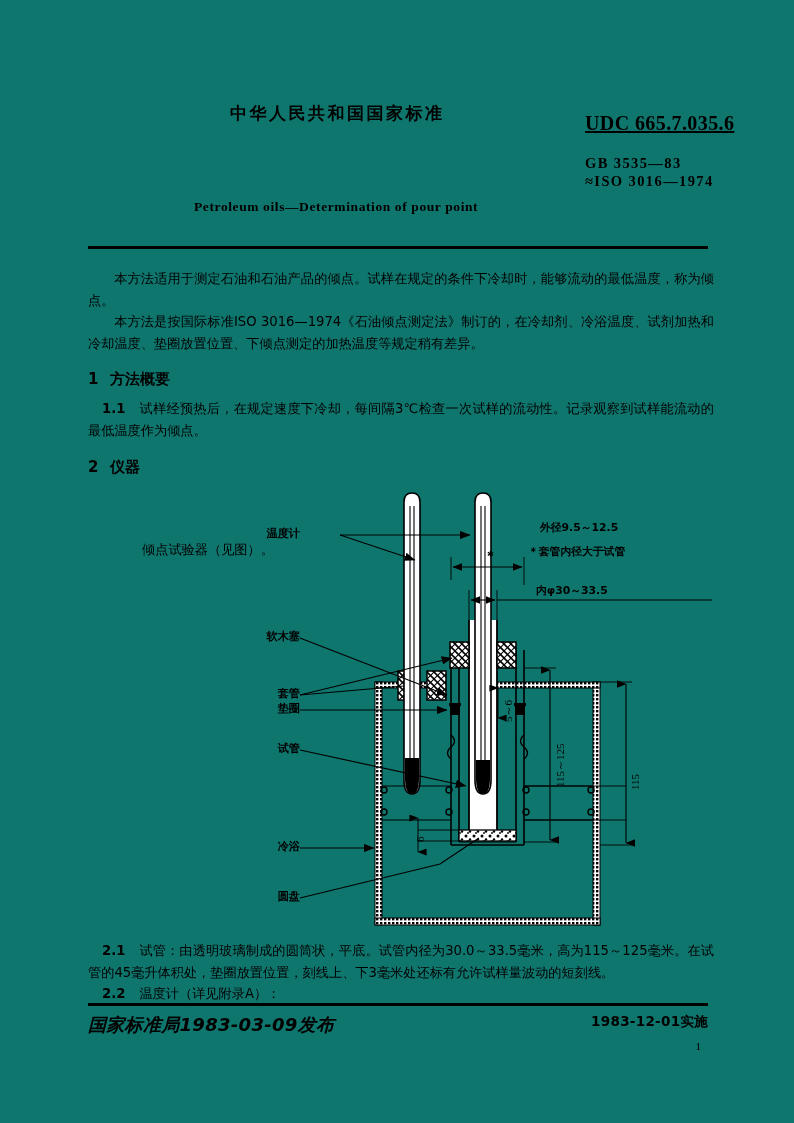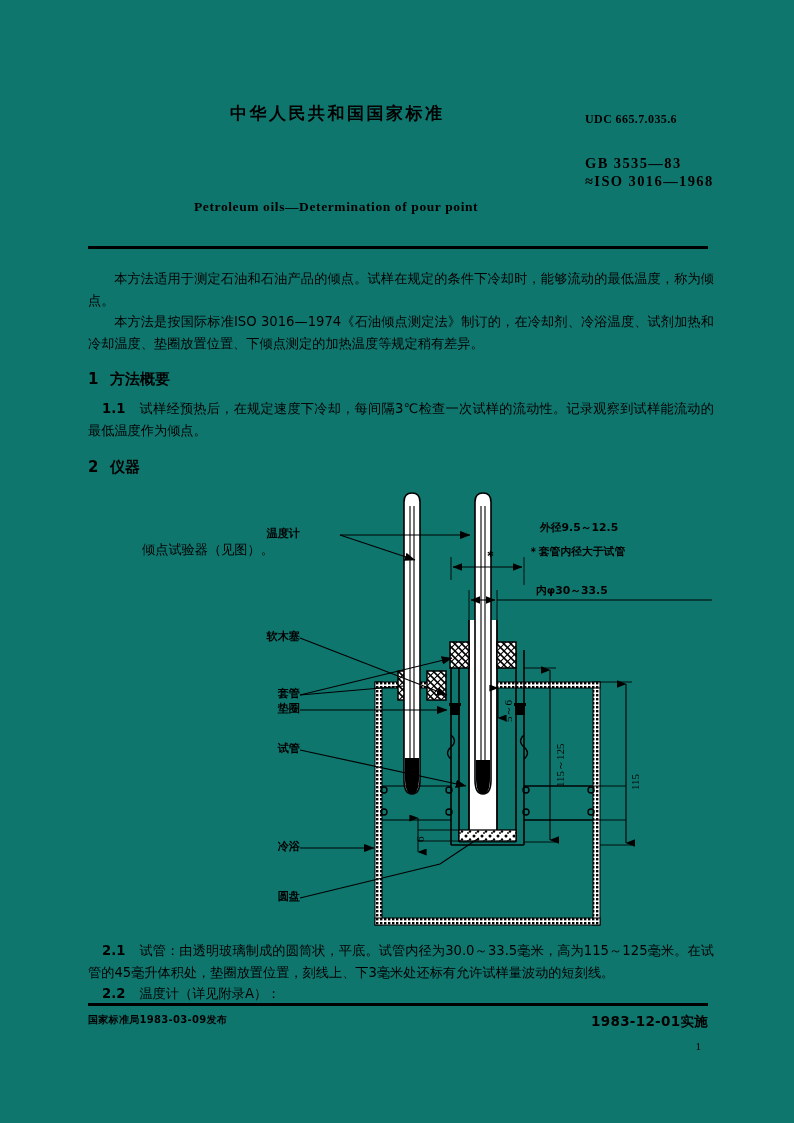--- a/index.html
+++ b/index.html
@@ -26,24 +26,25 @@
     top: 102px;
     font-size: 17px;
     font-weight: bold;
     letter-spacing: 2.5px;
     font-family: "DejaVu Sans", "Liberation Sans", sans-serif;
   }
   .hdr-udc {
     position: absolute;
     left: 585px;
     top: 112px;
-    font-size: 12px;
+    font-size: 20px;
     font-weight: bold;
     letter-spacing: 0.4px;
     font-family: "Liberation Serif", serif;
+    text-decoration: underline;
   }
   .hdr-title {
     position: absolute;
     left: 243px;
     top: 150px;
     font-size: 23px;
     font-weight: bold;
     letter-spacing: 9px;
     font-family: "DejaVu Sans", "Liberation Sans", sans-serif;
   }
@@ -113,24 +114,25 @@
   .sub-num {
     font-weight: bold;
     font-family: "DejaVu Sans", "Liberation Sans", sans-serif;
   }
 
   
   .ftr-left {
     position: absolute;
     left: 88px;
     top: 1013px;
-    font-size: 10px;
+    font-size: 18px;
     font-weight: bold;
     font-family: "DejaVu Sans", "Liberation Sans", sans-serif;
     letter-spacing: 0.3px;
+    font-style: italic;
   }
   .ftr-right {
     position: absolute;
     right: 86px;
     top: 1013px;
     font-size: 13.5px;
     font-weight: bold;
     font-family: "DejaVu Sans", "Liberation Sans", sans-serif;
     letter-spacing: 0.3px;
   }
@@ -182,21 +184,21 @@
   }
 </style>
 </head>
 <body>
 
 <div class="page">
 
   <div class="hdr-cn-std">中华人民共和国国家标准</div>
   <div class="hdr-udc">UDC 665.7.035.6</div>
   <div class="hdr-code1">GB 3535—83</div>
-  <div class="hdr-code2">≈ISO 3016—1968</div>
+  <div class="hdr-code2">≈ISO 3016—1974</div>
   <div class="hdr-en">Petroleum oils—Determination of pour point</div>
 
   <div class="rule-top"></div>
 
   <div class="para" style="top:268px;"><span class="ind"></span><span>本方法适用于测定石油和石油产品的倾点。试样在规定的条件下冷却时，能够流动的最低温度，称为倾点。</span></div>
 
   <div class="para" style="top:311px;"><span class="ind"></span><span>本方法是按国际标准ISO 3016—1974《石油倾点测定法》制订的，在冷却剂、冷浴温度、试剂加热和冷却温度、垫圈放置位置、下倾点测定的加热温度等规定稍有差异。</span></div>
 
   <div class="sec-head" style="top:370px;"><span class="num">1</span><span>方法概要</span></div>
 

